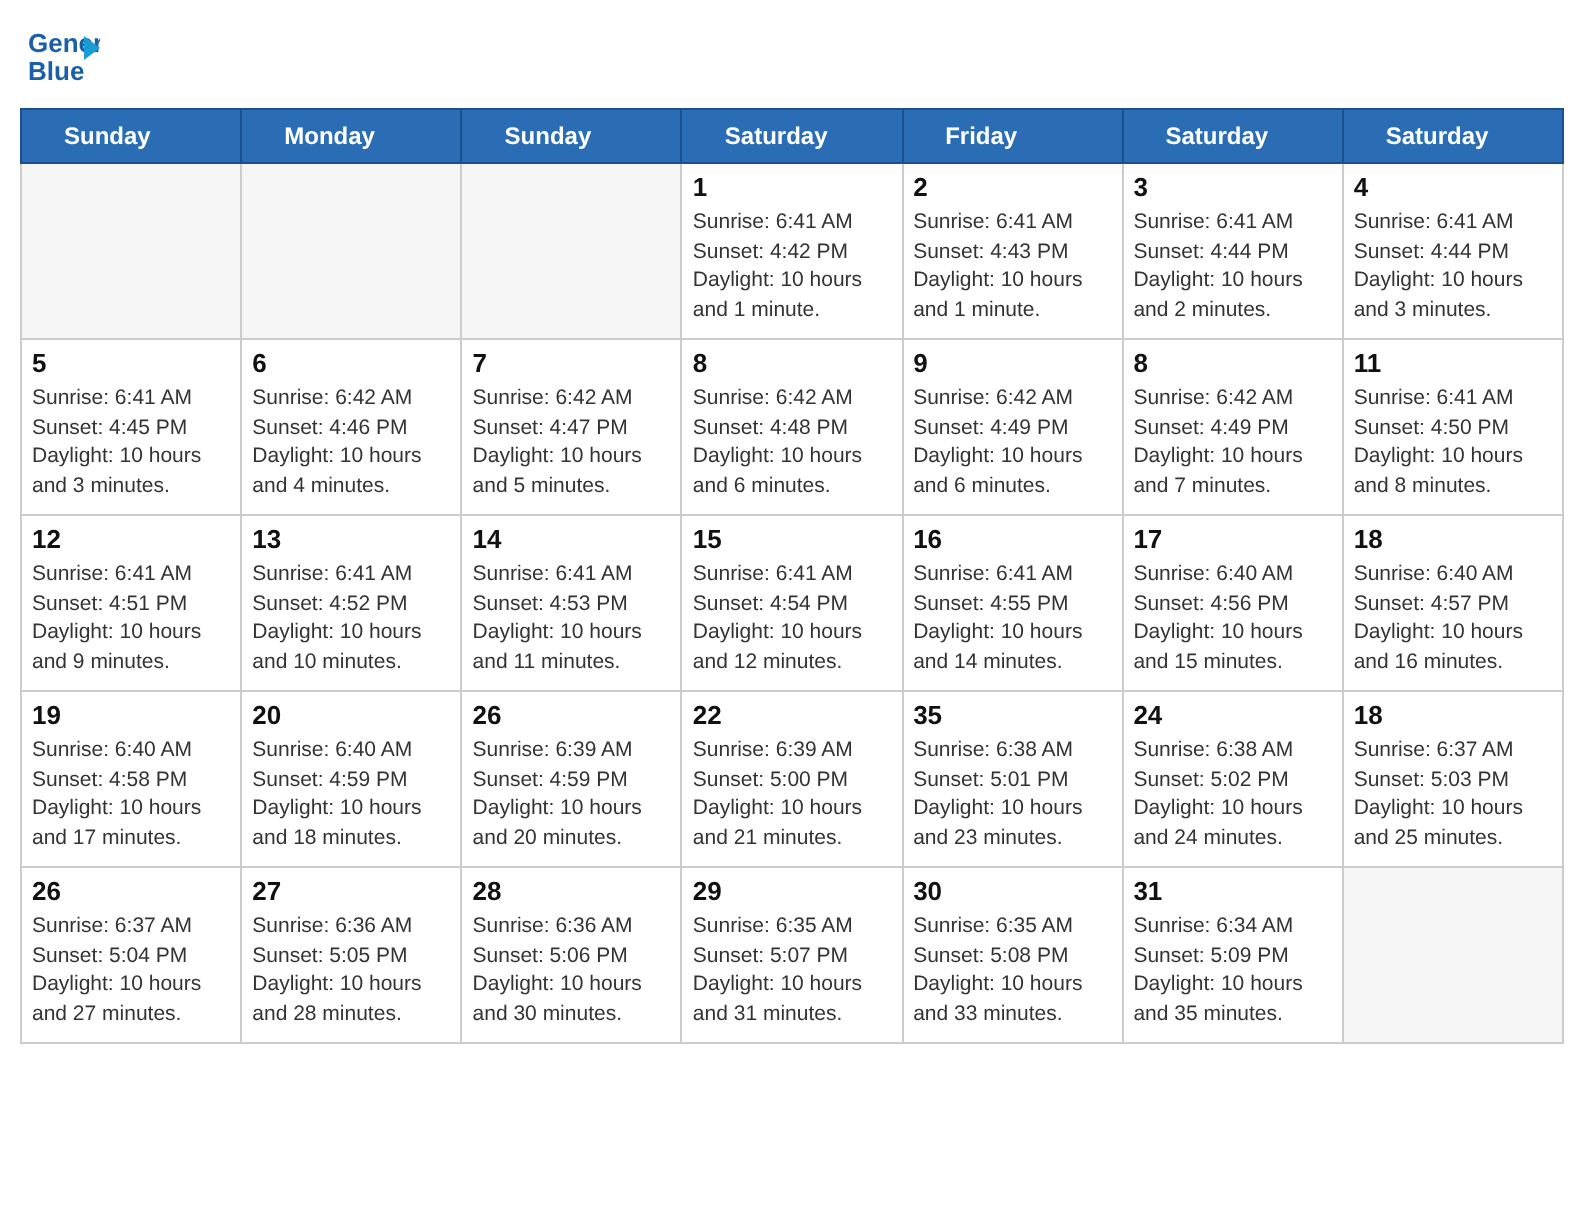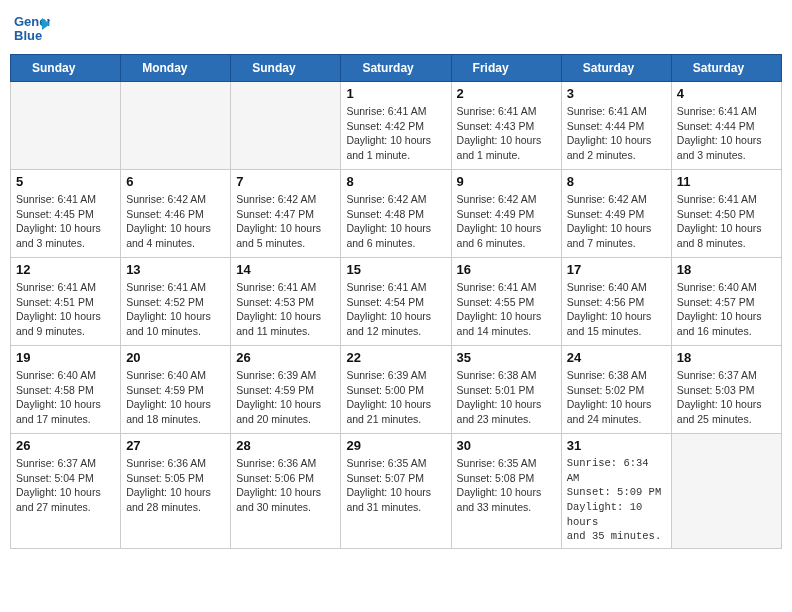--- a/index.html
+++ b/index.html
@@ -330,21 +330,21 @@
         </td>
         <td>
           <div class="day-number">30</div>
           <div class="day-info" style="white-space: pre-line;">Sunrise: 6:35 AM
 Sunset: 5:08 PM
 Daylight: 10 hours
 and 33 minutes.</div>
         </td>
         <td>
           <div class="day-number">31</div>
-          <div class="day-info" style="white-space: pre-line; font-family: Liberation Mono, monospace;">Sunrise: 6:34 AM
+          <div class="day-info" style="white-space: pre-line;">Sunrise: 6:34 AM
 Sunset: 5:09 PM
 Daylight: 10 hours
 and 35 minutes.</div>
         </td>
         <td class="empty"></td>
       </tr>
     </tbody>
 </table>
 
 </body></html>

